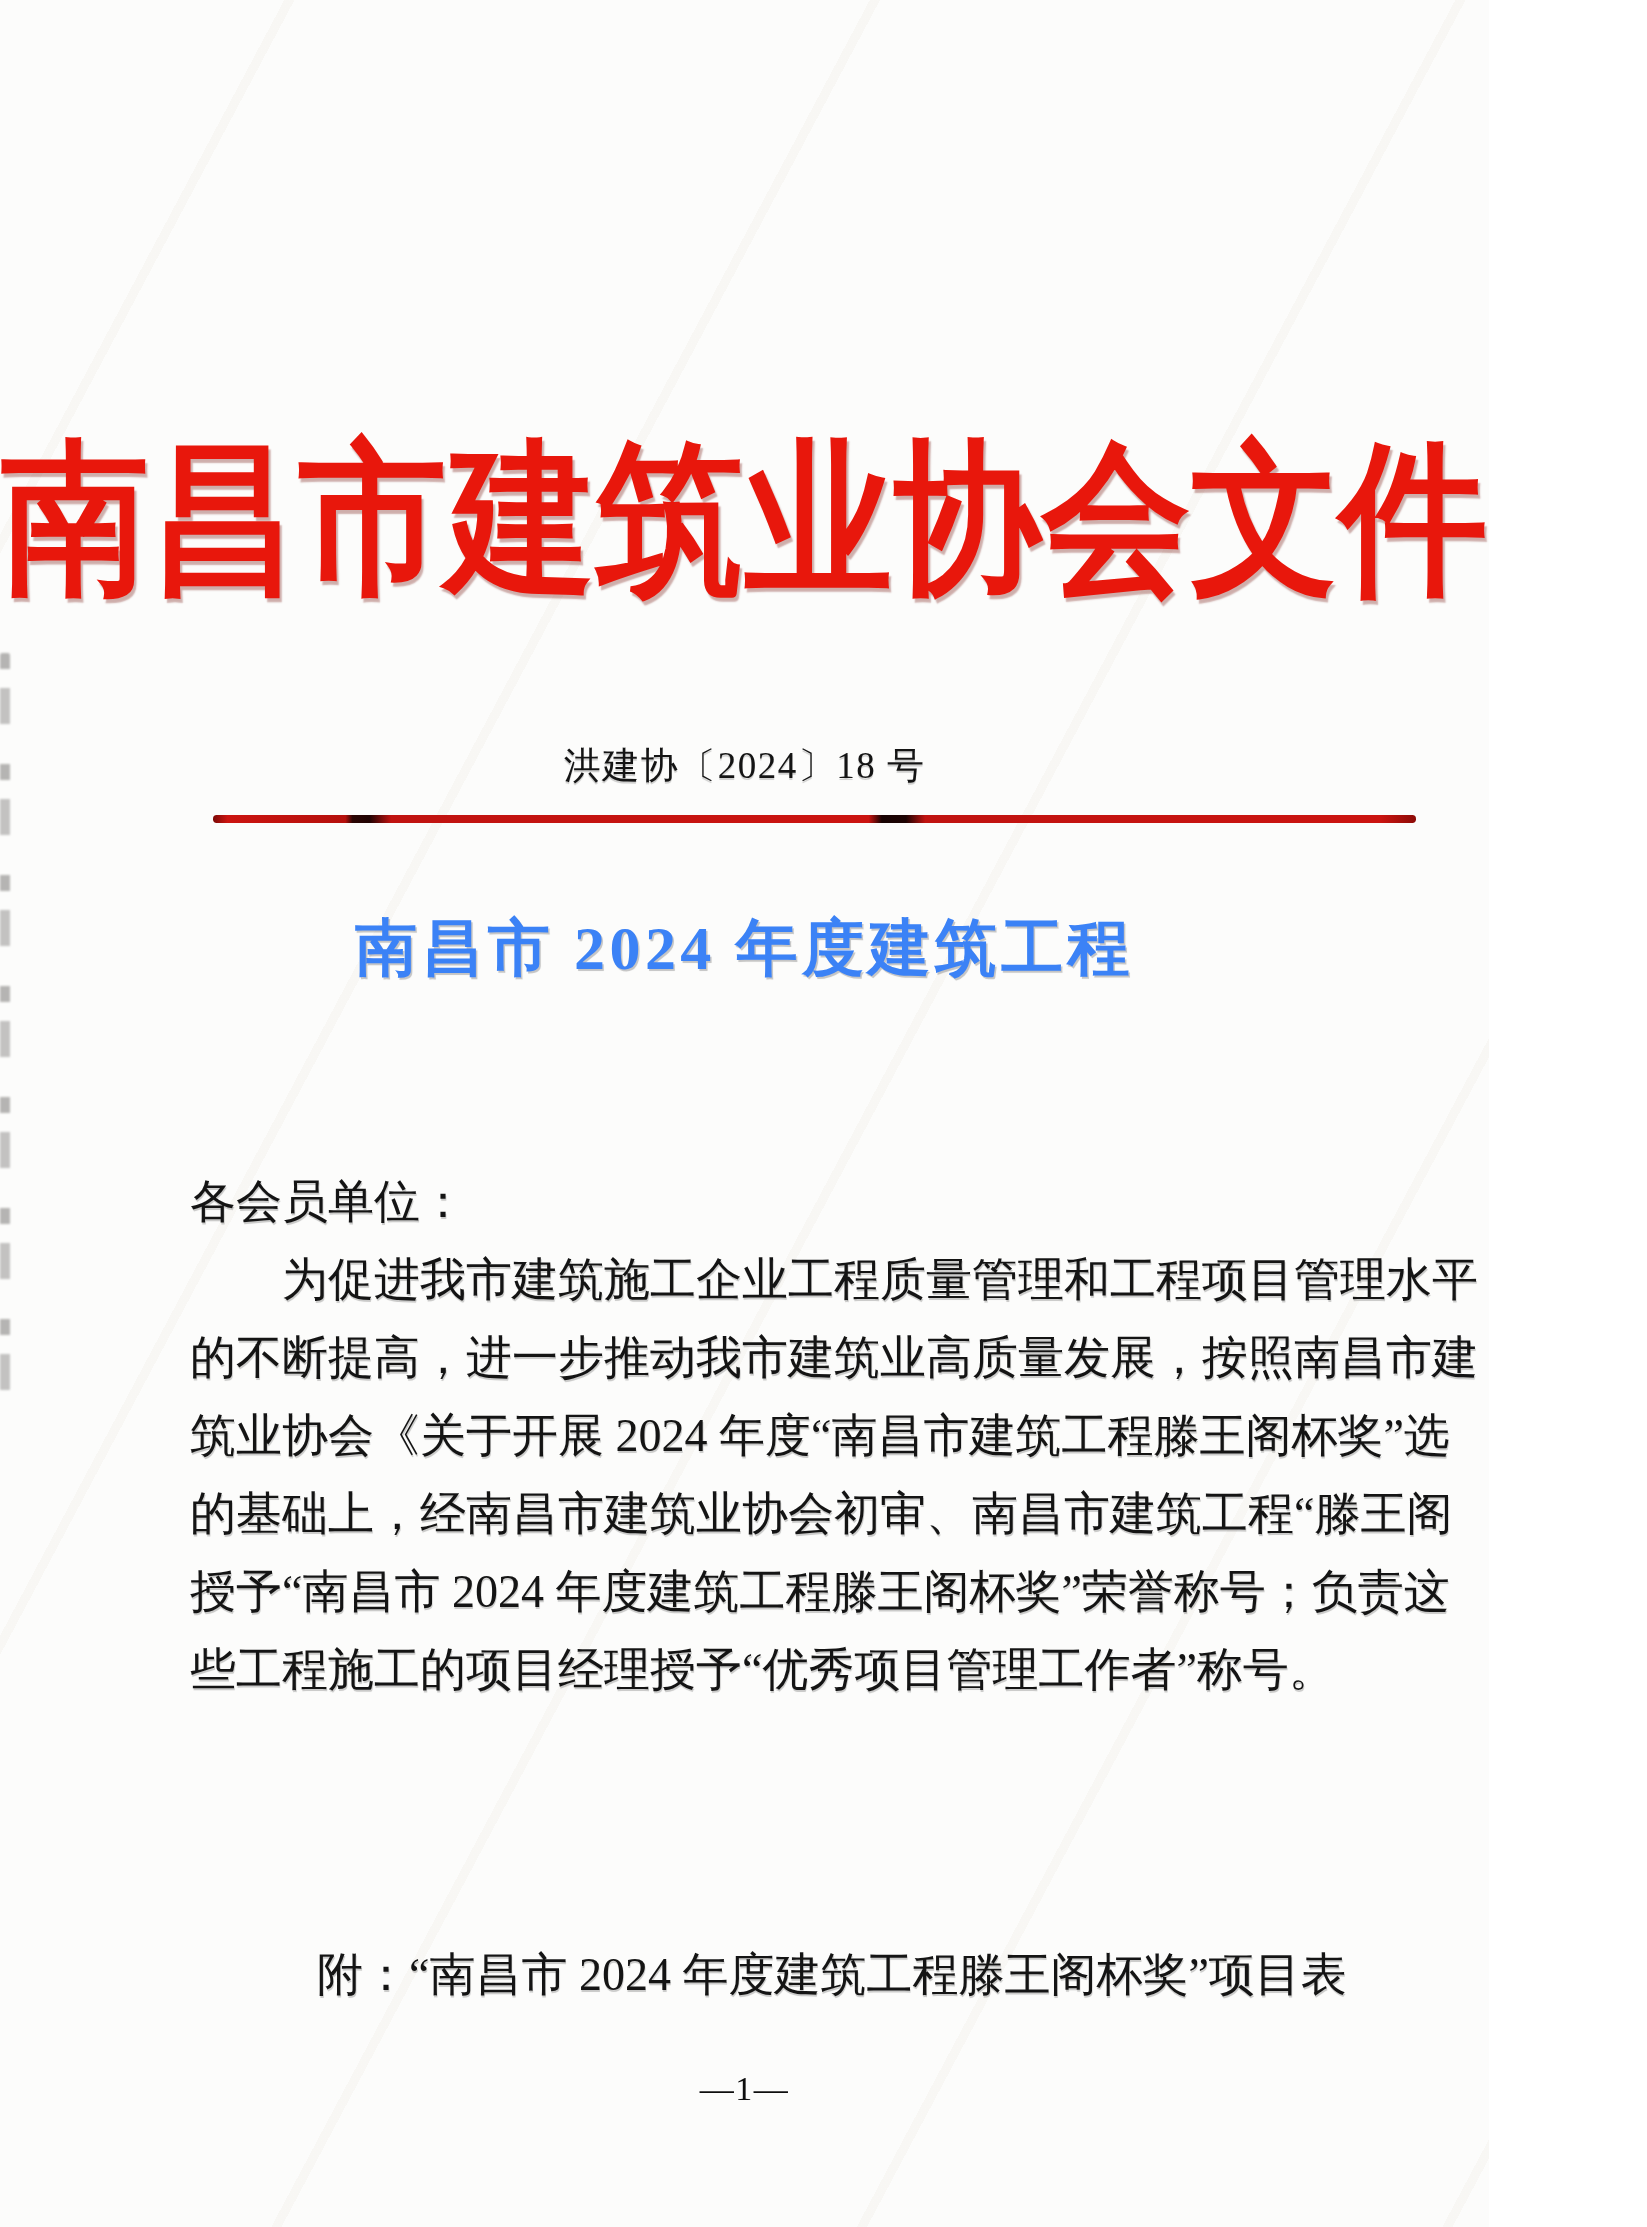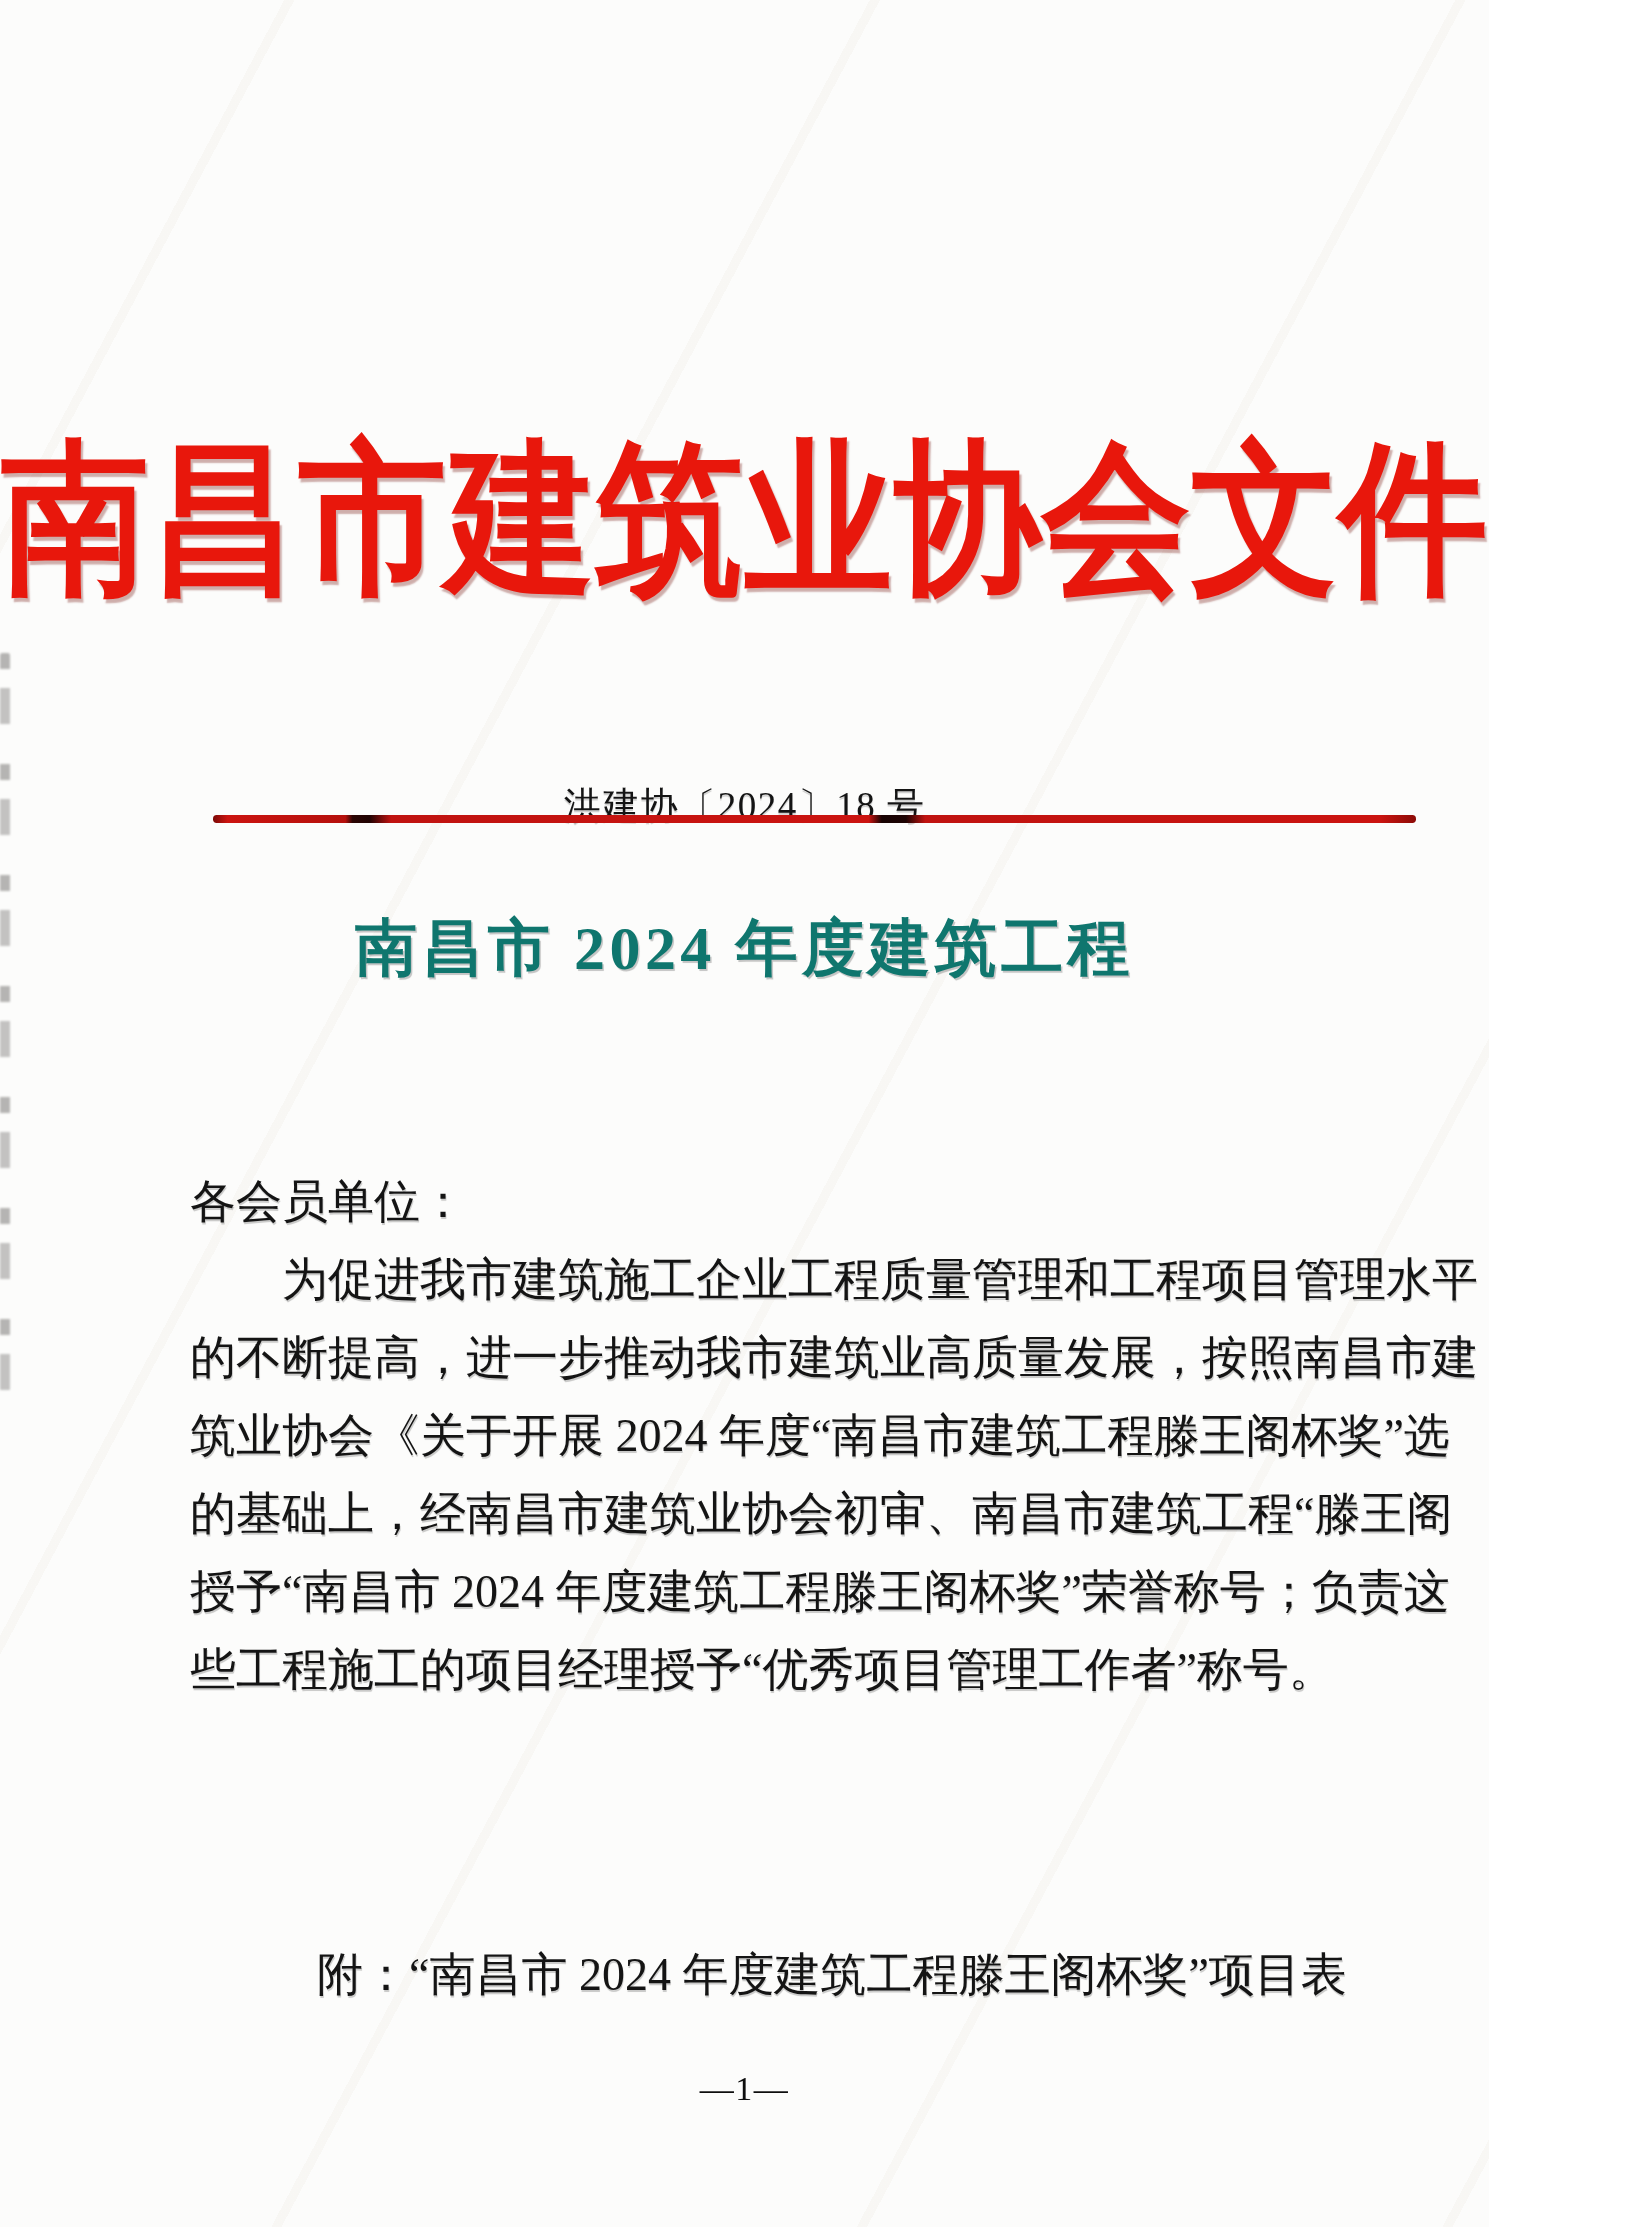--- a/index.html
+++ b/index.html
@@ -31,36 +31,36 @@
   }
   .org-title{
     position:absolute;top:436px;left:0;width:100%;
     text-align:center;color:var(--header-red);
     font-size:148px;line-height:151px;font-weight:900;
     letter-spacing:0.7px;white-space:nowrap;
     transform:scaleY(1.12);transform-origin:top center;
     text-shadow:2.2px 3.7px 1.5px rgba(110,8,2,.32);
   }
   .doc-number{
-    position:absolute;top:784px;left:0;width:100%;
+    position:absolute;top:744px;left:0;width:100%;
     text-align:center;color:var(--ink);
     font-size:37px;line-height:44px;letter-spacing:1.5px;white-space:nowrap;
     text-shadow:0 1.5px 0.7px rgba(0,0,0,.18);
   }
   .red-rule{
     position:absolute;left:213px;top:815px;width:1203px;height:8px;
     border-radius:3.7px;
     background:linear-gradient(90deg,
       #7a0906 0%, #cb1410 1.2%, #b5100c 11%,
       #2b0503 11.6%, #200302 13%, #c01310 14.8%,
       #cb1410 54.5%, #170202 55.6%, #1d0302 57.6%, #c01310 59.2%,
       #cb1410 97%, #8c0b07 100%);
   }
   .doc-title{
-    position:absolute;left:0;width:100%;text-align:center;color:#0f766e;
+    position:absolute;left:0;width:100%;text-align:center;color:#3b82f6;
     font-weight:bold;font-size:62px;line-height:68px;letter-spacing:4.4px;
     white-space:nowrap;text-shadow:1.5px 2.2px 0.7px rgba(0,0,0,.22);
   }
   .doc-title.l1{top:914px;}
   .doc-title.l2{top:998px;}
   .body-block{
     position:absolute;left:190px;top:1163px;width:1257px;
     color:var(--ink);font-size:46px;line-height:78px;
     text-shadow:0.7px 2.2px 0.7px rgba(0,0,0,.20);
   }

